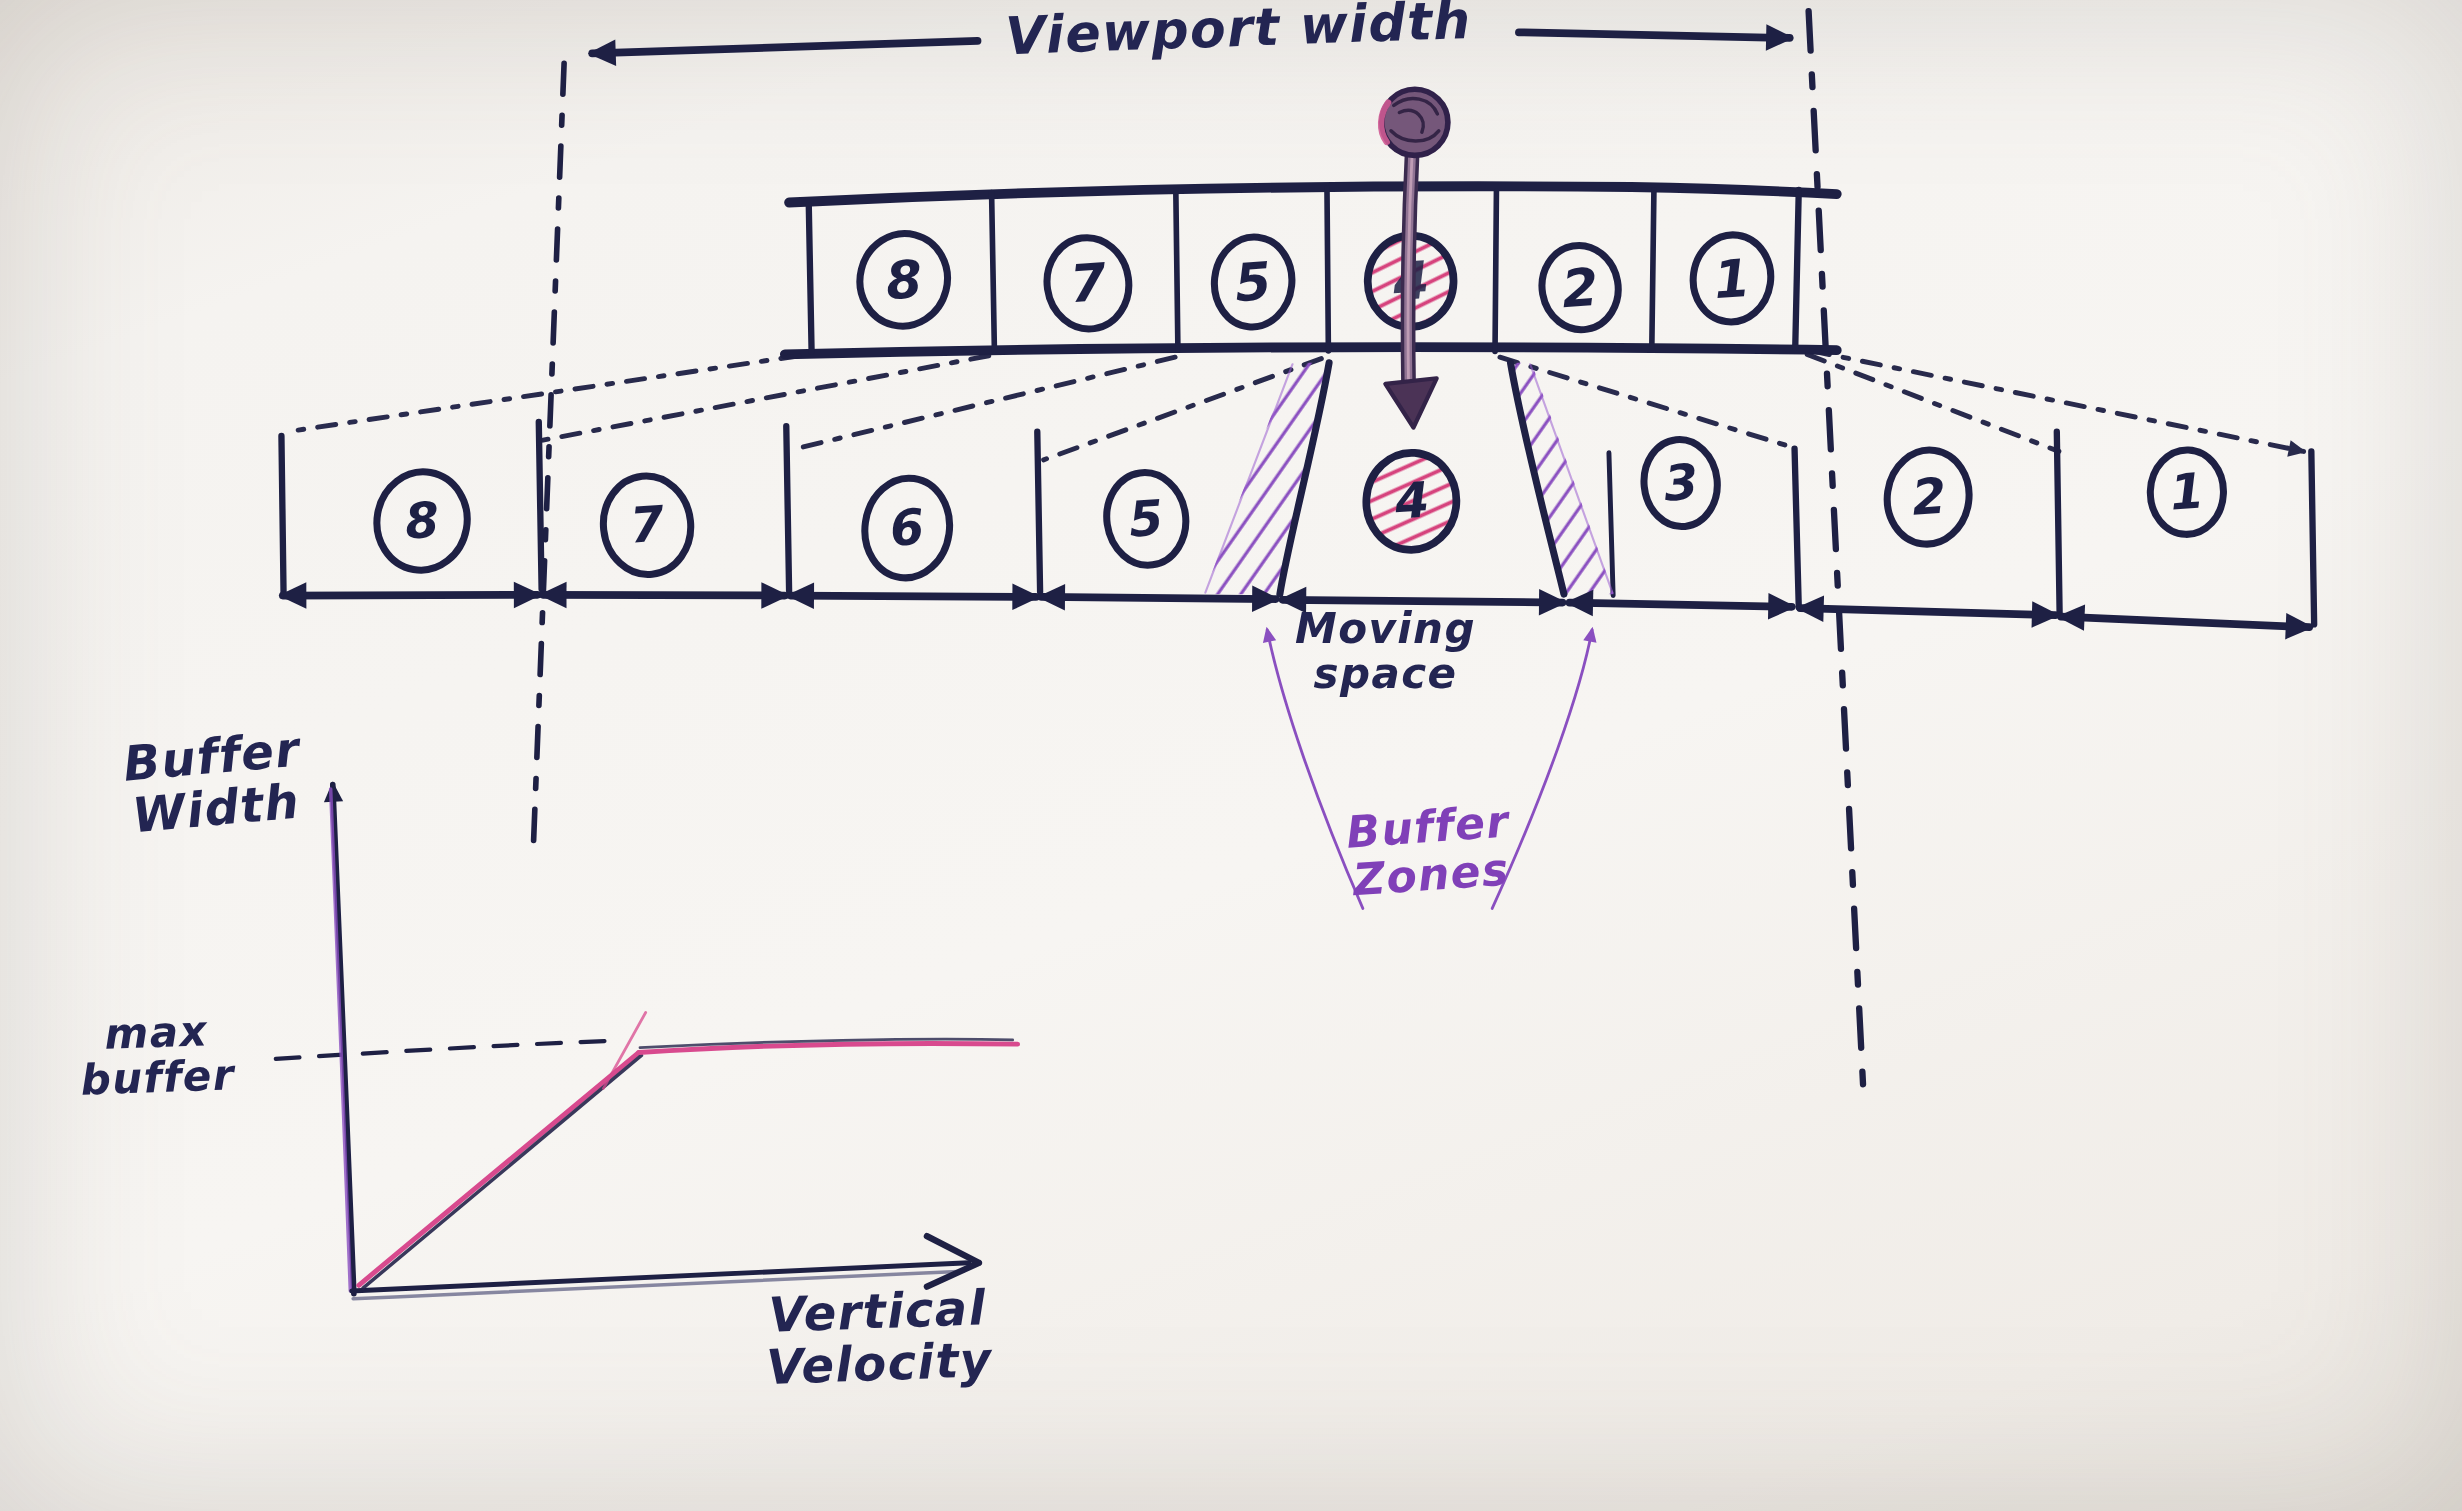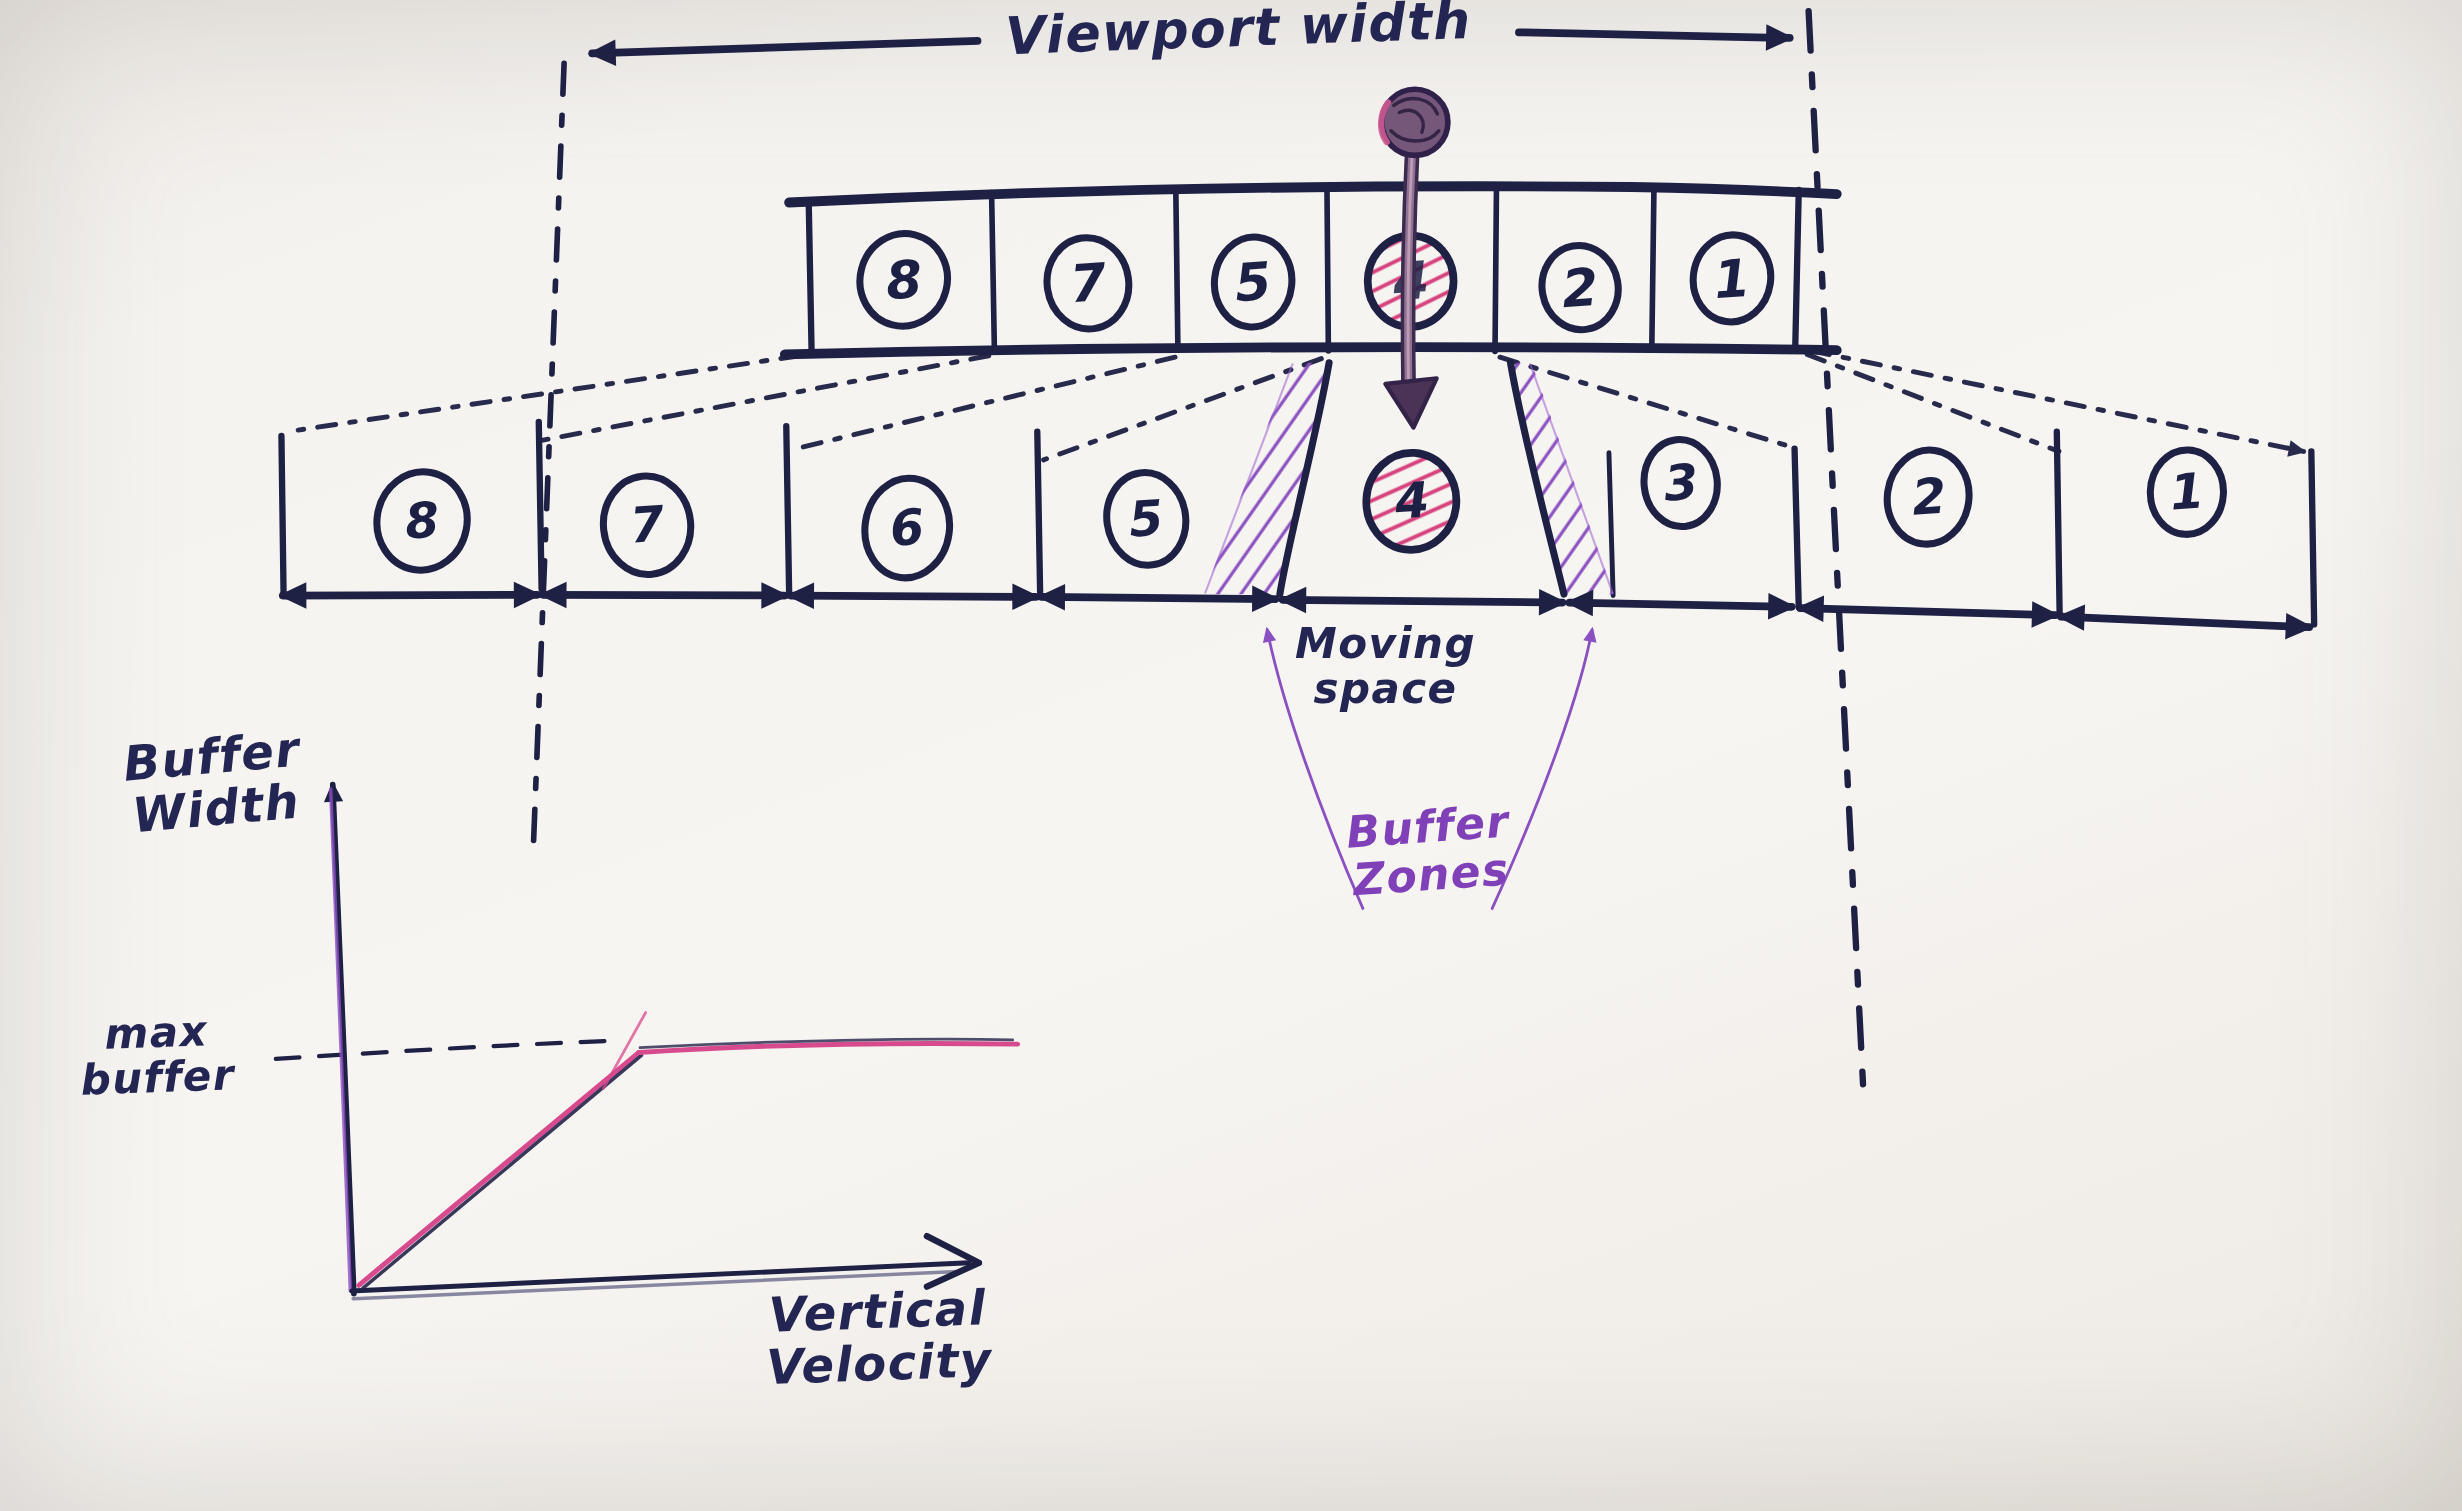--- a/index.html
+++ b/index.html
@@ -139,21 +139,21 @@
         <path d="M516,1832 L912,1501" stroke="#23234a" stroke-width="5" opacity="0.9"></path>
         <path d="M858,1548 L918,1440" stroke="#d84a8e" stroke-width="4" opacity="0.75"></path>
         <path d="M908,1497 C1060,1487 1260,1482 1447,1485" stroke="#d84a8e" stroke-width="7"></path>
         <path d="M910,1490 C1100,1480 1310,1476 1440,1479" stroke="#23234a" stroke-width="4" opacity="0.8"></path>
       </g>
     </g>
   </svg>
 
   <div class="hand" style="left:950px;top:0px;width:577px;text-align:center;font-size:52px;transform:rotate(-2deg);">Viewport width</div>
 
-  <div class="hand" style="left:1280px;top:621px;width:211px;text-align:center;font-size:42px;">Moving
+  <div class="hand" style="left:1280px;top:606px;width:211px;text-align:center;font-size:42px;">Moving
 space</div>
 
   <div class="hand" style="left:1317px;top:803px;width:225px;text-align:center;font-size:44px;color:#8040b8;transform:rotate(-4deg);">Buffer
 Zones</div>
 
   <div class="hand" style="left:98px;top:731px;width:232px;text-align:center;font-size:48px;transform:rotate(-5deg);">Buffer
 Width</div>
 
   <div class="hand" style="left:62px;top:1010px;width:190px;text-align:center;font-size:42px;transform:rotate(-2deg);">max
 buffer</div>

